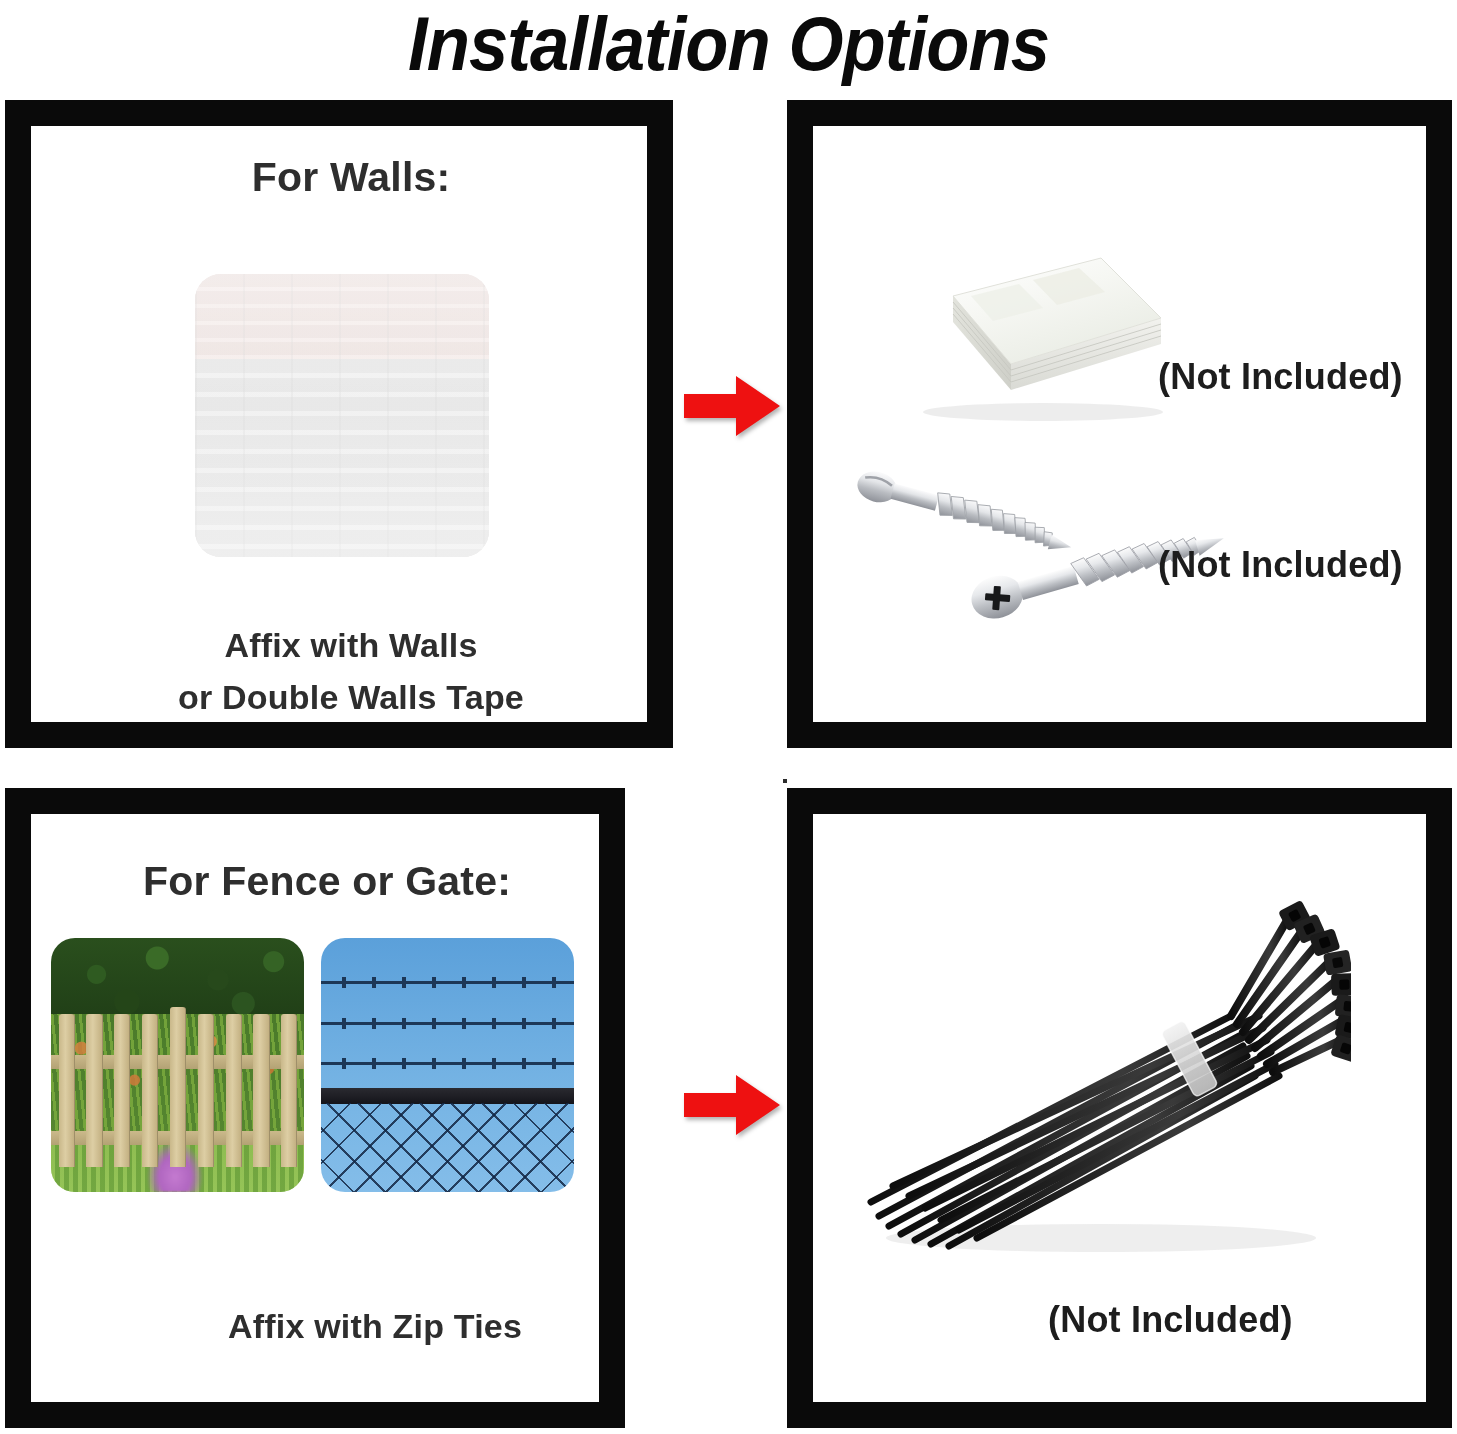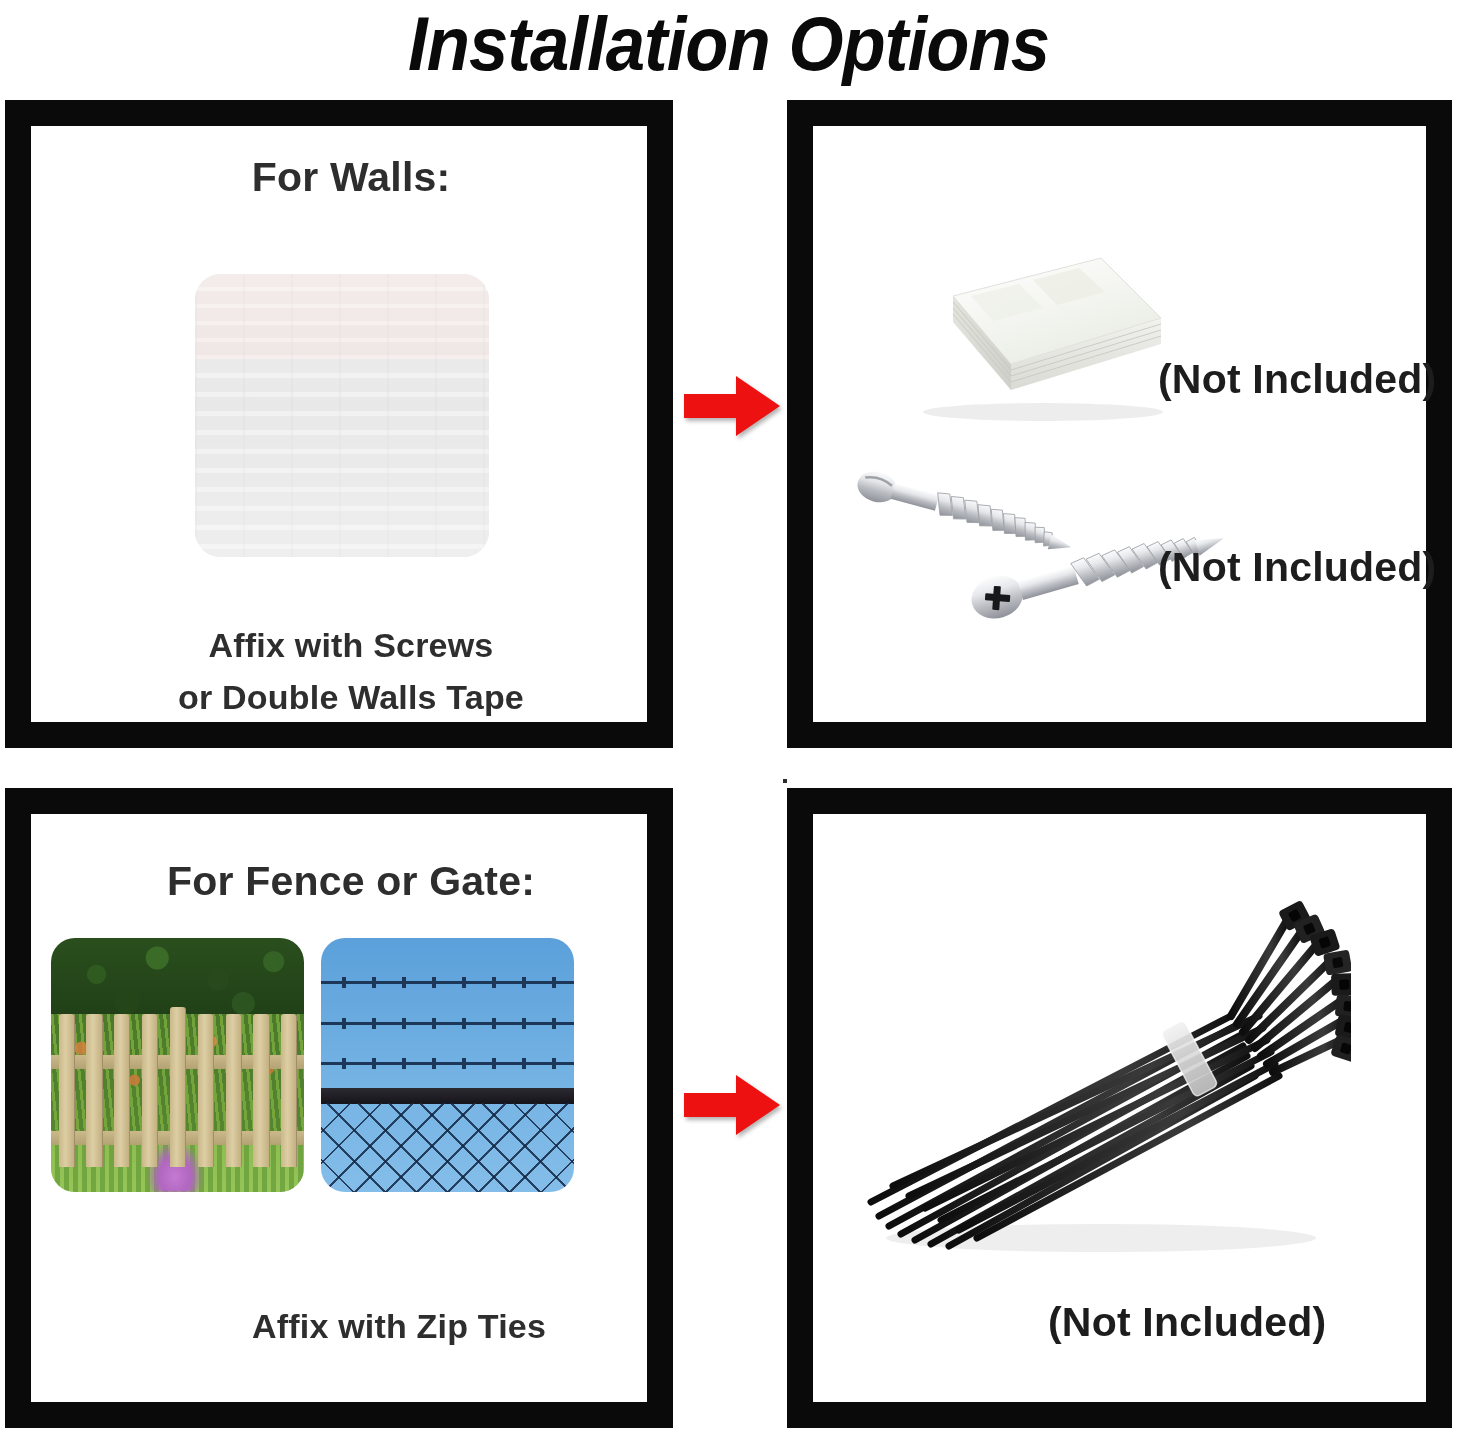--- a/index.html
+++ b/index.html
@@ -37,21 +37,21 @@
 
   
   .panel {
     position: absolute;
     background: #ffffff;
     border: 26px solid #0a0a0a;
     box-sizing: border-box;
   }
   #panel-walls      { left: 5px;   top: 100px;  width: 668px; height: 648px; }
   #panel-hardware   { left: 787px; top: 100px;  width: 665px; height: 648px; }
-  #panel-fence      { left: 5px;   top: 788px;  width: 668px; height: 640px; }
+  #panel-fence      { left: 5px;   top: 788px;  width: 620px; height: 640px; }
   #panel-ziptie     { left: 787px; top: 788px;  width: 665px; height: 640px; }
 
   .panel-inner {
     position: relative;
     width: 100%;
     height: 100%;
     overflow: hidden;
     padding-left: 24px;
   }
 
@@ -81,21 +81,21 @@
     letter-spacing: 0.2px;
     white-space: nowrap;
   }
   #walls-caption-1 { top: 500px; }
   #walls-caption-2 { top: 552px; }
   #fence-caption   { top: 493px; margin-left: 48px; }
 
   .not-included {
     position: absolute;
     font-weight: bold;
-    font-size: 41px;
+    font-size: 36px;
     color: #1d1d1d;
     white-space: nowrap;
     letter-spacing: 0.2px;
   }
   #ni-tape   { left: 345px; top: 230px; }
   #ni-screw  { left: 345px; top: 418px; }
   #ni-ziptie { left: 235px; top: 485px; }
 
   
   .red-arrow {
@@ -290,21 +290,21 @@
   <div class="panel-inner">
     <div class="panel-heading" id="walls-heading">For Walls:</div>
 
     <div id="wall-photo">
       <div class="brick-upper"></div>
       <div class="brick-lower"></div>
       <div class="brick-seams"></div>
       <div class="brick-fade"></div>
     </div>
 
-    <div class="caption" id="walls-caption-1">Affix with Screws</div>
+    <div class="caption" id="walls-caption-1">Affix with Walls</div>
     <div class="caption" id="walls-caption-2">or Double Walls Tape</div>
   </div>
 </div>
 
 <div class="panel" id="panel-hardware">
   <div class="panel-inner">
 
     <svg id="tape-stack" viewBox="0 0 286 178">
       <defs>
         <linearGradient id="tapeTop" x1="0" y1="0" x2="0.6" y2="1">

